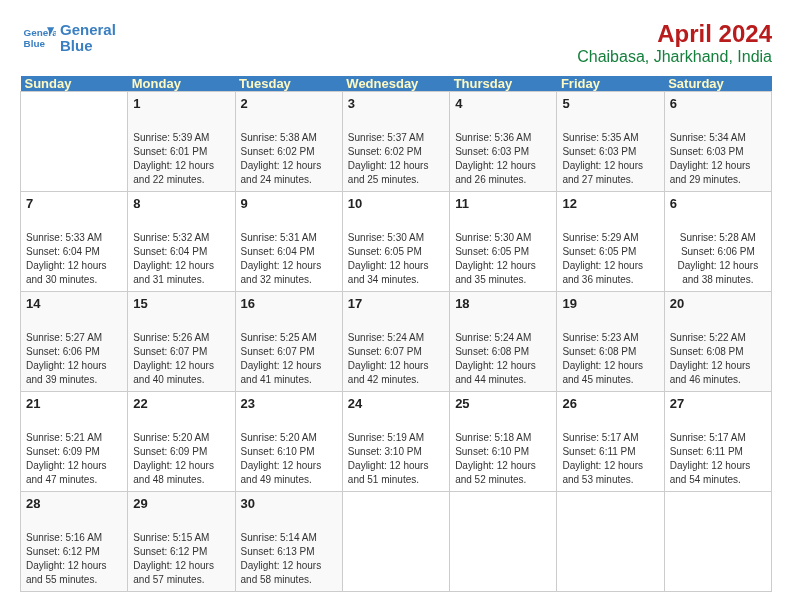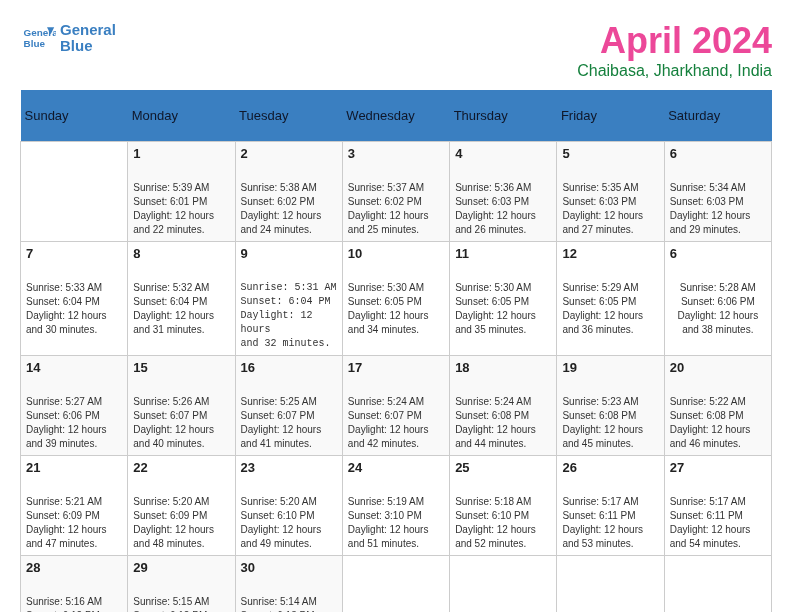--- a/index.html
+++ b/index.html
@@ -22,39 +22,39 @@
       gap: 4px;
     }
     .logo-icon {
       width: 36px;
       height: 36px;
     }
     .title-block {
       text-align: right;
     }
     .main-title {
-      font-size: 36px;
+      font-size: 24px;
       font-weight: bold;
-      color: #ec4899;
+      color: #b91c1c;
     }
     .subtitle {
       font-size: 16px;
       color: #15803d;
     }
     table {
       width: 100%;
       border-collapse: collapse;
       table-layout: fixed;
     }
     thead th {
       background-color: #3a7fc1;
-      color: #0f172a;
+      color: #fef9c3;
       font-size: 13px;
-      font-weight: normal;
-      padding: 18px 4px;
+      font-weight: bold;
+      padding: 0 4px;
       text-align: left;
     }
     tbody td {
       border: 1px solid #ccc;
       vertical-align: top;
       padding: 4px 5px;
       font-size: 10.5px;
       color: #333;
       height: 90px;
     }
@@ -171,21 +171,21 @@
         </td>
         <td>
           <span class="day-num">8</span>
           <div class="day-info" style="white-space: pre-line;">Sunrise: 5:32 AM
 Sunset: 6:04 PM
 Daylight: 12 hours
 and 31 minutes.</div>
         </td>
         <td>
           <span class="day-num">9</span>
-          <div class="day-info" style="white-space: pre-line; font-family: Liberation Mono, monospace;">Sunrise: 5:31 AM
+          <div class="day-info" style="white-space: pre-line;">Sunrise: 5:31 AM
 Sunset: 6:04 PM
 Daylight: 12 hours
 and 32 minutes.</div>
         </td>
         <td>
           <span class="day-num">10</span>
           <div class="day-info" style="white-space: pre-line;">Sunrise: 5:30 AM
 Sunset: 6:05 PM
 Daylight: 12 hours
 and 34 minutes.</div>

